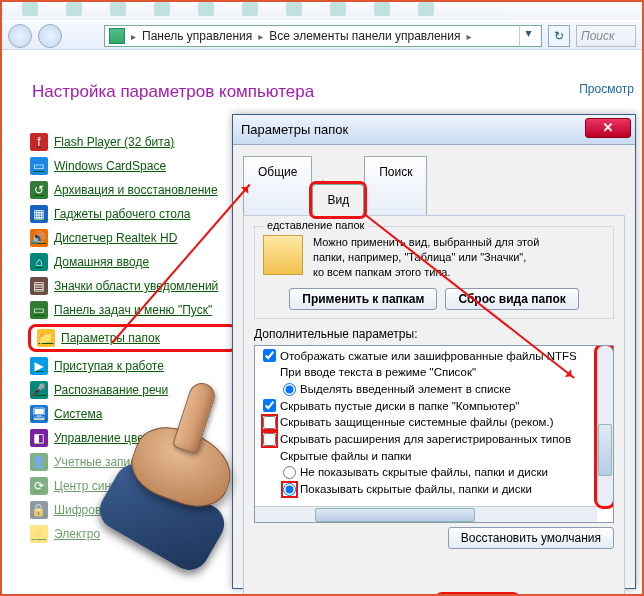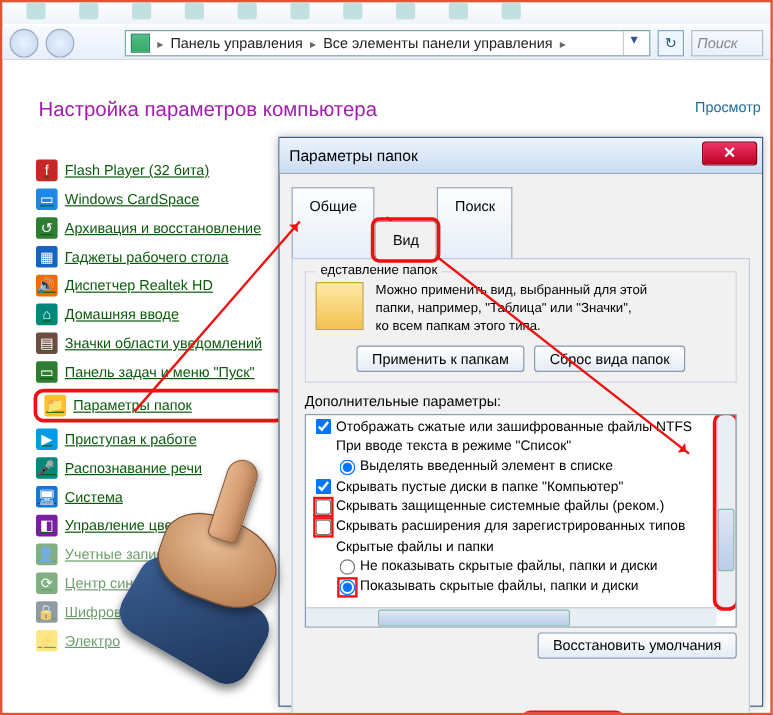--- a/index.html
+++ b/index.html
@@ -33,21 +33,21 @@
   .tab { padding: 8px 14px; font-size: 12px; border: 1px solid #9ab; background: linear-gradient(#fdfefe,#e6edf7); border-bottom: none; position: relative; top: 1px; cursor: pointer; }
   .tab.active { background: #f1f1f1; z-index: 2; border: 1px solid #7a9; border-bottom: 1px solid #f1f1f1; border-radius: 2px 2px 0 0; }
   .tab.hl { outline: 3px solid #e11; outline-offset: 0; border-radius: 4px; margin-top: 28px; }
   .tab-body { margin: 0 10px 10px 10px; border: 1px solid #bfcde0; background: #f1f1f1; height: 420px; padding: 10px; font-size: 12px; position: relative; }
 
   .group { border: 1px solid #cfd7e3; padding: 8px; margin-bottom: 8px; position: relative; }
   .group-lbl { position: absolute; top: -8px; left: 8px; background: #f1f1f1; padding: 0 4px; font-size: 11px; }
   .folder-row { display: flex; gap: 10px; align-items: flex-start; }
   .folder-ico { width: 40px; height: 40px; background: linear-gradient(#ffe9a6,#f2c14e); border: 1px solid #caa23a; }
   .folder-txt { flex: 1; font-size: 11px; line-height: 1.35; }
-  .btnrow { display: flex; gap: 8px; justify-content: center; margin-top: 8px; }
+  .btnrow { display: flex; gap: 8px; justify-content: center; margin-top: 8px; font-weight: bold; }
   .btn { padding: 3px 12px; font-size: 12px; border: 1px solid #8a9ab0; background: linear-gradient(#fefefe,#e5ecf6); border-radius: 3px; cursor: pointer; }
 
   .adv-label { font-size: 12px; margin: 4px 0; }
   .treebox { border: 1px solid #8a9ab0; background: #fff; height: 178px; position: relative; overflow: hidden; }
   .tree-inner { padding: 2px 2px 2px 8px; font-size: 11.5px; line-height: 1.45; }
   .tree-inner label { display: flex; align-items: center; gap: 4px; white-space: nowrap; }
   .tree-inner .indent { padding-left: 20px; }
   .chk, .rad { width: 13px; height: 13px; }
   .scroll-v { position: absolute; right: 0; top: 0; bottom: 16px; width: 16px; background: #e9edf4; border-left: 1px solid #c5cddb; }
   .scroll-thumb { position: absolute; right: 1px; width: 14px; top: 78px; height: 52px; background: linear-gradient(#dfe8f6,#b9cce7); border: 1px solid #8ba; border-radius: 2px; }

